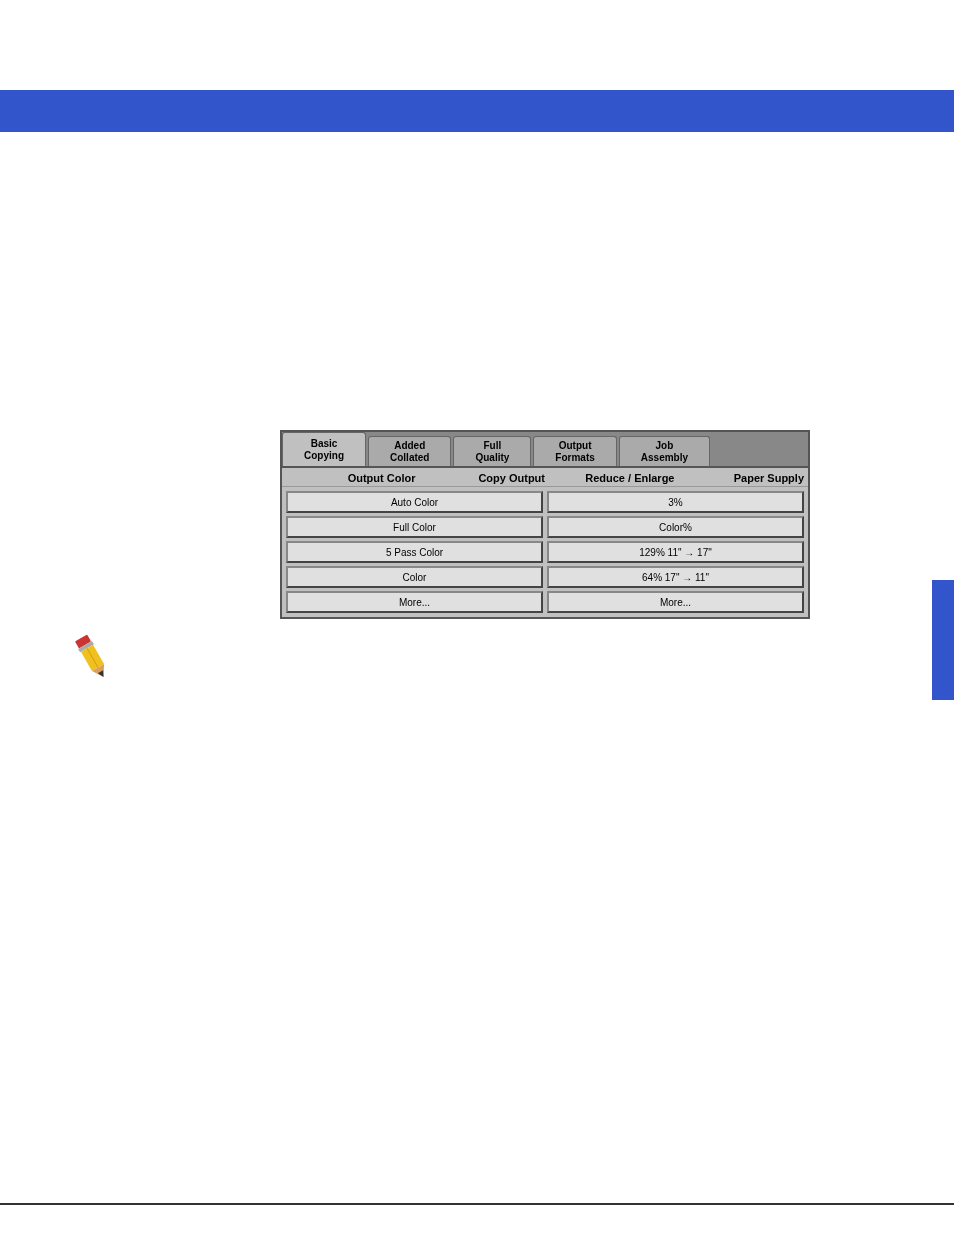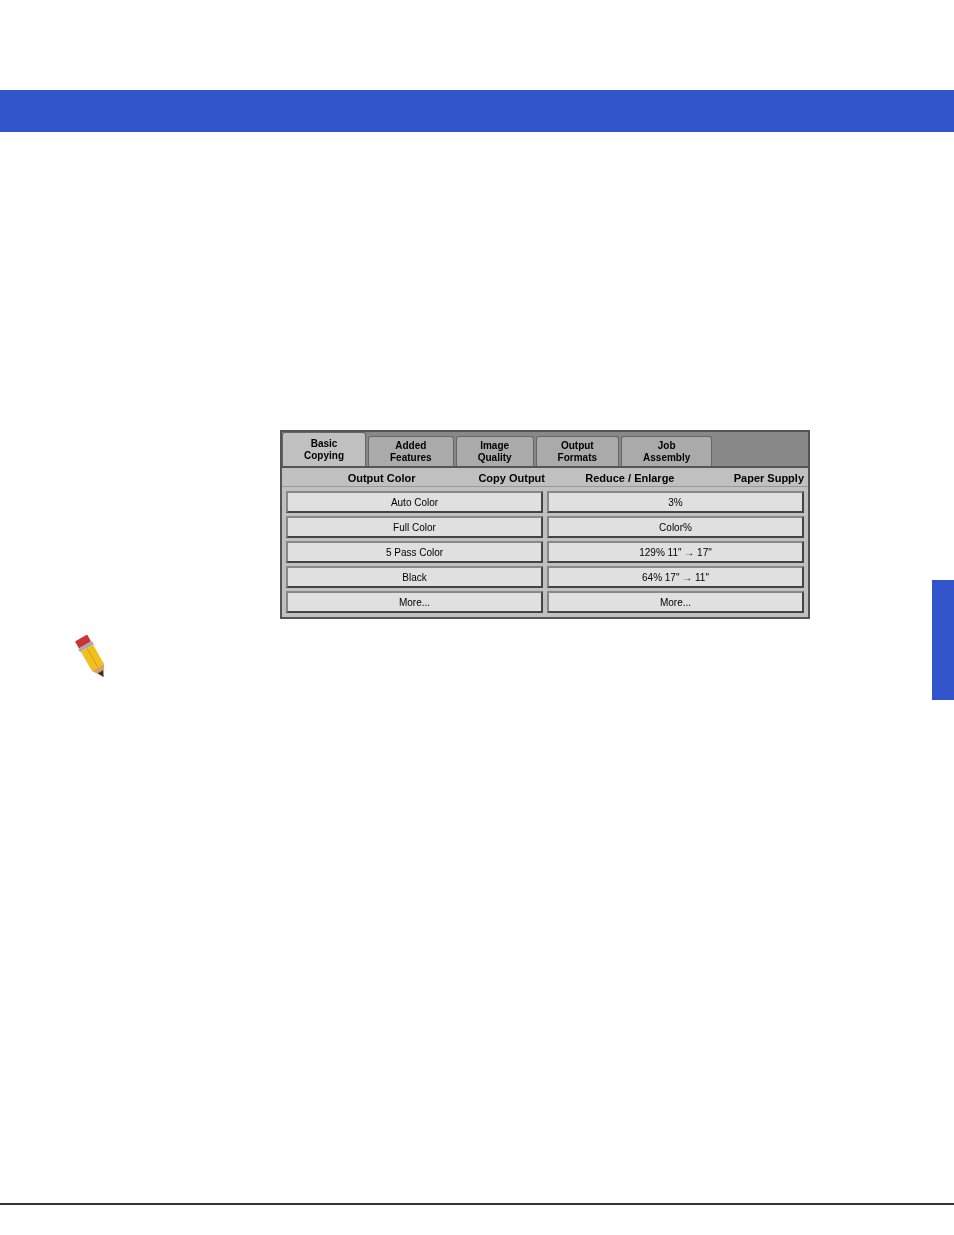--- a/index.html
+++ b/index.html
@@ -189,24 +189,24 @@
 
 <div class="dialog-panel">
 
   <div class="tab-row">
     <div class="tab active">
       <span style="white-space: pre-line;">Basic
 Copying</span>
     </div>
     <div class="tab">
       <span style="white-space: pre-line;">Added
-Features</span>
-    </div>
-    <div class="tab">
-      <span style="white-space: pre-line;">Image
+Collated</span>
+    </div>
+    <div class="tab">
+      <span style="white-space: pre-line;">Full
 Quality</span>
     </div>
     <div class="tab">
       <span style="white-space: pre-line;">Output
 Formats</span>
     </div>
     <div class="tab">
       <span style="white-space: pre-line;">Job
 Assembly</span>
     </div>
@@ -234,21 +234,21 @@
       <div class="copy-btn">
         <span>Auto Color</span>
       </div>
       <div class="copy-btn">
         <span>Full Color</span>
       </div>
       <div class="copy-btn">
         <span>5 Pass Color</span>
       </div>
       <div class="copy-btn">
-        <span>Black</span>
+        <span>Color</span>
       </div>
       <div class="copy-btn">
         <span>More...</span>
       </div>
     </div>
 
 
     <div class="button-column">
       <div class="copy-btn">
         <span>3%</span>

